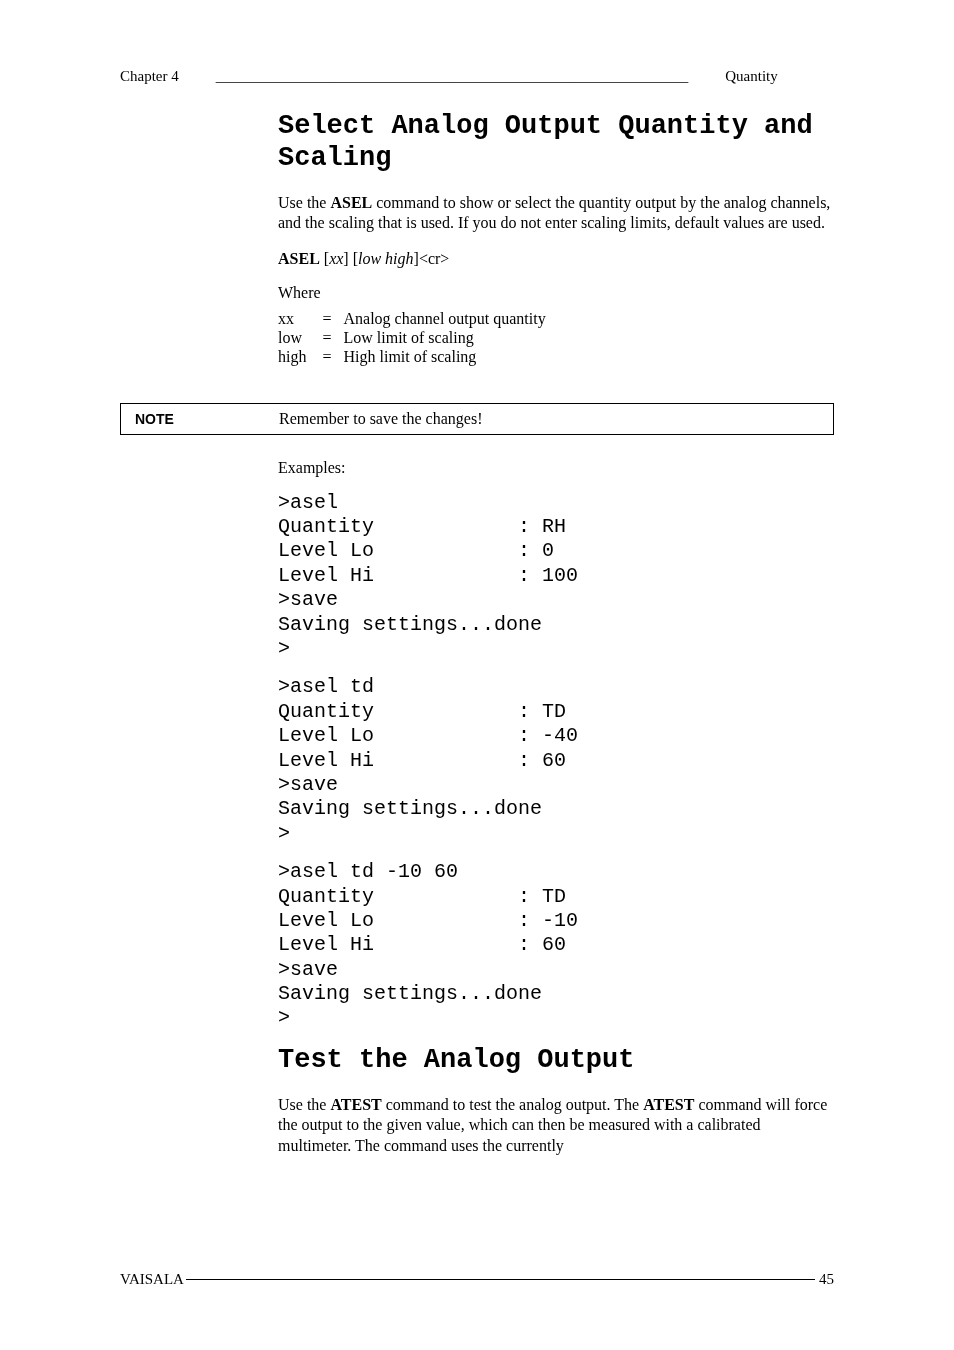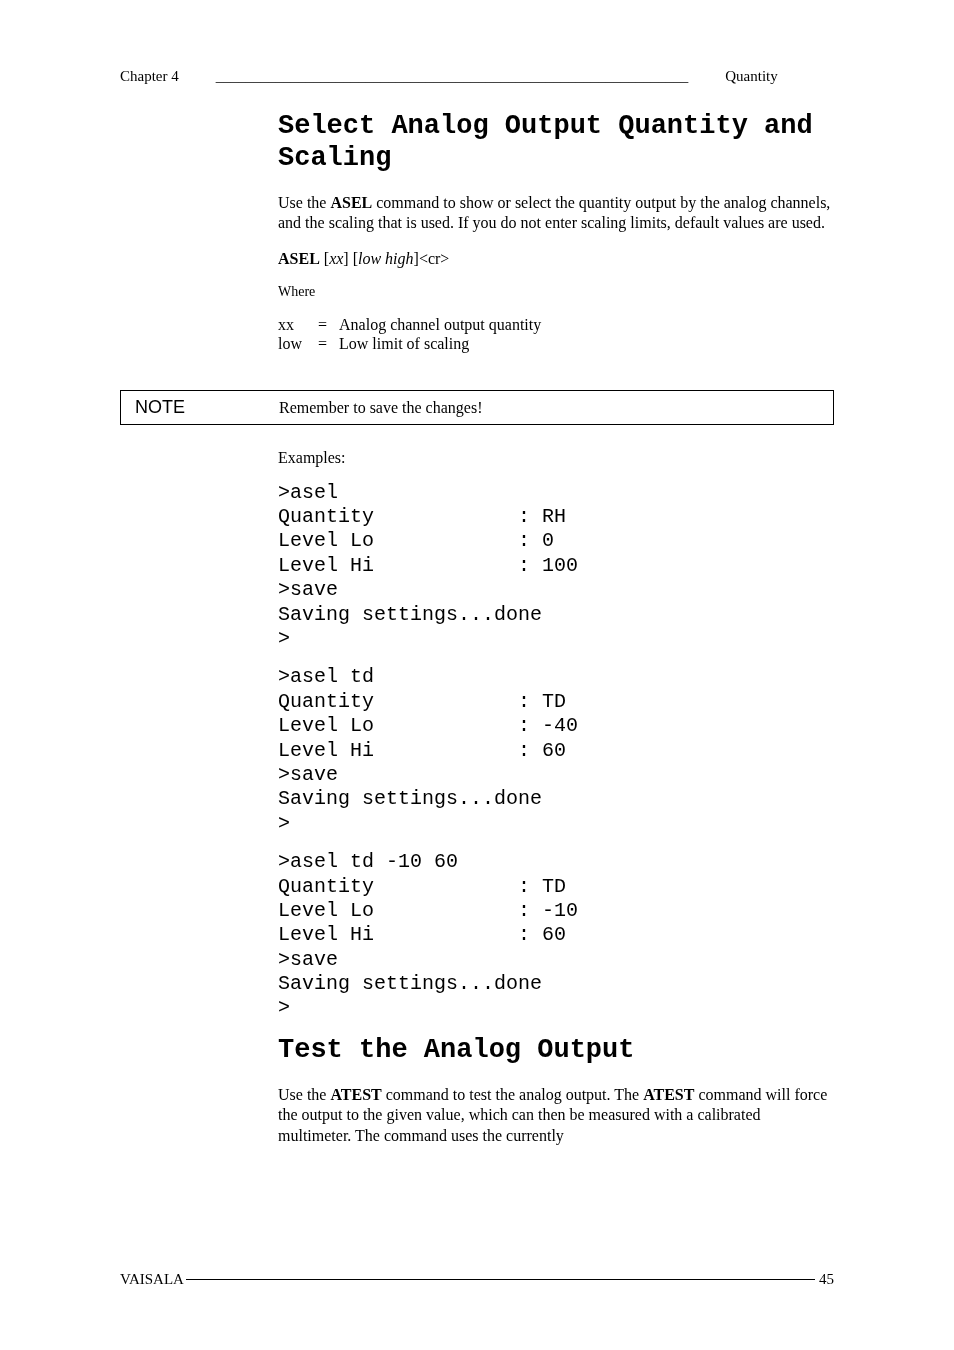--- a/index.html
+++ b/index.html
@@ -45,22 +45,22 @@
     p.body {
       font-size: 16px;
       line-height: 1.28;
       margin-bottom: 16px;
     }
     p.syntax {
       font-size: 16px;
       margin-bottom: 16px;
     }
     .where-label {
-      font-size: 14px;
-      margin-bottom: 16px;
+      font-size: 16px;
+      margin-bottom: 8px;
     }
     .where-table {
       font-size: 16px;
       border-collapse: collapse;
     }
     .where-table td {
       padding: 0 4px 1px 0;
       vertical-align: top;
     }
     .where-table td.eq {
@@ -70,22 +70,22 @@
     .note-box {
       border: 1px solid #000;
       margin: 36px 0 24px 0;
       width: 100%;
       padding: 6px 10px 6px 14px;
       display: flex;
       align-items: baseline;
     }
     .note-label {
       font-family: Arial, Helvetica, sans-serif;
-      font-weight: normal;
-      font-size: 18px;
+      font-weight: bold;
+      font-size: 14px;
       width: 144px;
       flex-shrink: 0;
     }
     .note-text {
       font-size: 16px;
     }
     .examples-label {
       font-size: 16px;
       margin-bottom: 14px;
     }
@@ -142,20 +142,25 @@
     <tbody>
         <tr>
       <td>xx</td>
       <td class="eq">=</td>
       <td>Analog channel output quantity</td>
     </tr>
     <tr>
       <td>low</td>
       <td class="eq">=</td>
       <td>Low limit of scaling</td>
+    </tr>
+    <tr>
+      <td>high</td>
+      <td class="eq">=</td>
+      <td>High limit of scaling</td>
     </tr>
   </tbody>
     </table>
 
 </div>
 
 <div class="note-box">
   <span class="note-label">NOTE</span>
   <span class="note-text">Remember to save the changes!</span>
 </div>

